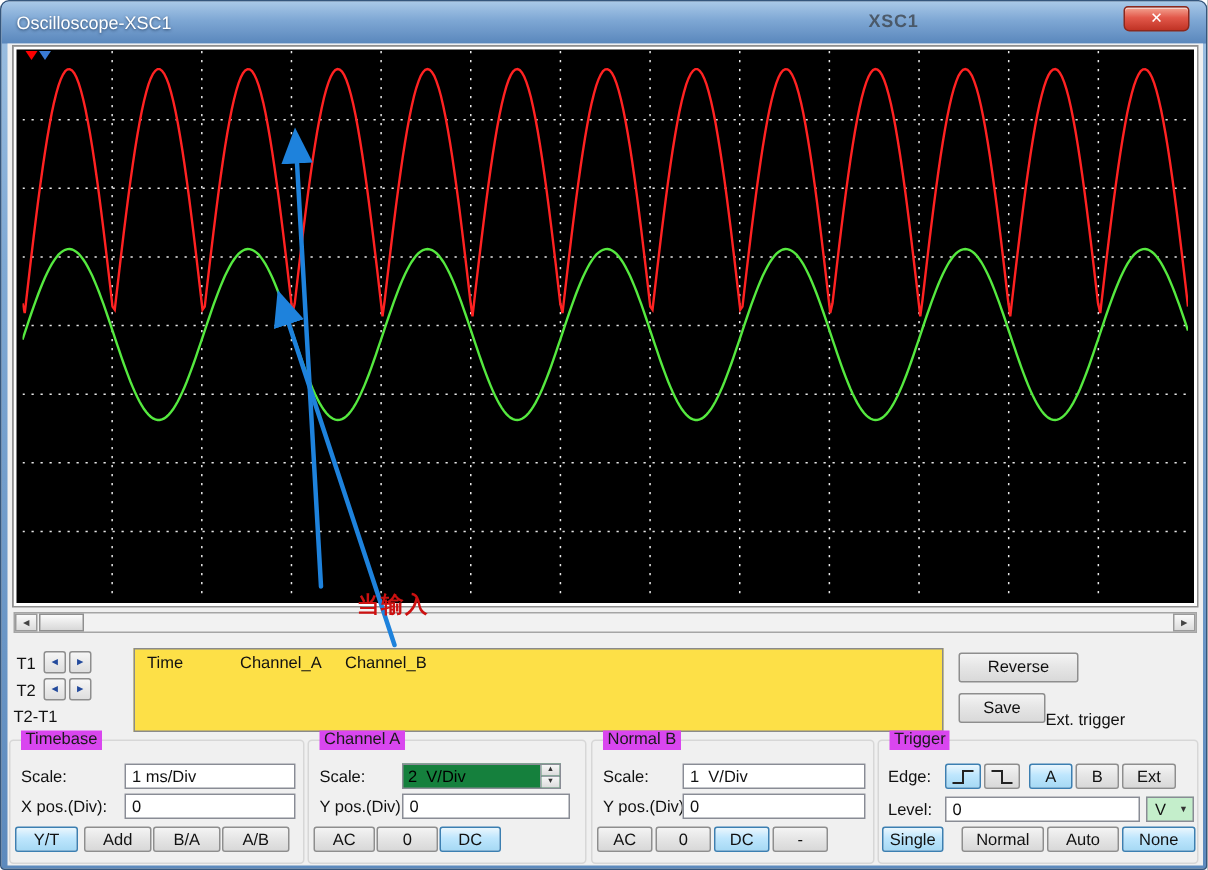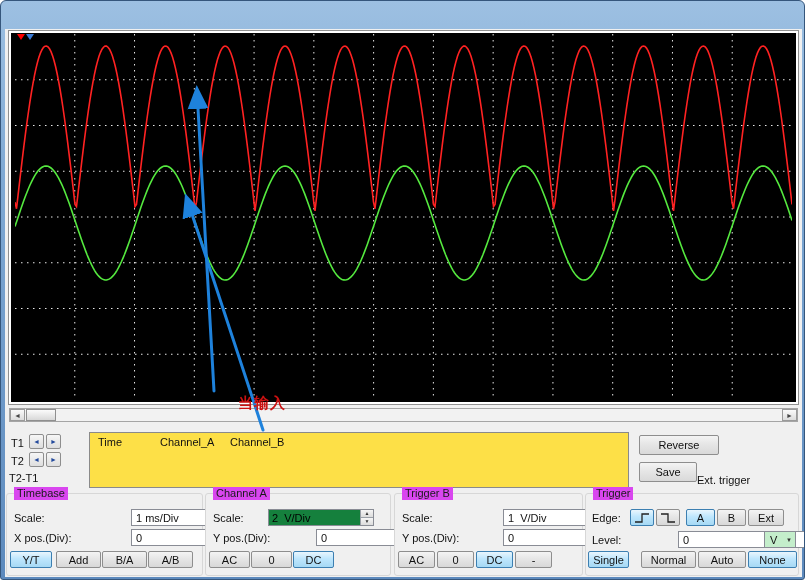--- a/index.html
+++ b/index.html
@@ -42,21 +42,21 @@
     font-size:7px;color:#234a9c;text-align:center;line-height:14px;}
   .readout{position:absolute;left:84px;top:403px;width:540px;height:56px;background:#fde047;border:1px solid #8a8a8a;}
   .readout .hdr{position:absolute;top:3px;font-size:11px;color:#111;}
   .pbtn{position:absolute;height:20px;border:1px solid #8e8e8e;border-radius:2px;background:linear-gradient(#f4f4f4,#e6e6e6 45%,#d9d9d9);
     font-size:11px;display:flex;align-items:center;justify-content:center;}
 
   
   .group{position:absolute;top:464px;height:83px;border:1px solid #d7d7d7;border-radius:3px;background:#f0f0f0;}
   .gtitle{position:absolute;top:-7px;left:7px;background:#d946ef;padding:0 3px;line-height:13px;color:#1a1a1a;}
   .field{position:absolute;height:17px;border:1px solid #898c95;background:#fff;font-size:11px;padding:0 4px;
-    font-family:"Liberation Sans","DejaVu Sans",sans-serif;color:#111;margin-left:48px;}
+    font-family:"Liberation Sans","DejaVu Sans",sans-serif;color:#111;}
   .btn{position:absolute;height:17px;border:1px solid #8e8e8e;border-radius:2px;background:linear-gradient(#f4f4f4,#e6e6e6 45%,#d8d8d8);
     font-size:11px;display:flex;align-items:center;justify-content:center;color:#111;}
   .btn.sel{border-color:#3c7fb1;background:linear-gradient(#eaf6fd,#bee6fd 45%,#a6d9f4);}
   .spinwrap{position:absolute;height:17px;border:1px solid #898c95;background:#15803d;}
   .spinwrap input{position:absolute;left:0;top:0;bottom:0;right:13px;border:none;background:transparent;font-size:11px;padding:0 3px;width:calc(100% - 13px);
     font-family:"Liberation Sans","DejaVu Sans",sans-serif;}
   .spincol{position:absolute;right:0;top:0;width:13px;height:100%;border-left:1px solid #9aa0a8;}
   .spincol div{height:50%;font-size:5px;line-height:7px;text-align:center;background:linear-gradient(#f6f6f6,#dcdcdc);color:#333;}
   .spincol div:first-child{border-bottom:1px solid #9aa0a8;}
   .unitbox{position:absolute;height:17px;border:1px solid #898c95;background:#c4eecb;font-size:11px;}
@@ -66,20 +66,27 @@
 
   
   .overlay{position:absolute;left:0;top:0;z-index:40;pointer-events:none;}
   .anno-text{position:absolute;z-index:41;font-size:15px;font-weight:600;pointer-events:none;letter-spacing:1px;}
 </style>
 </head>
 <body>
 
 <div class="window">
 
+  <div class="titlebar">
+    <span class="titletext">Oscilloscope-XSC1</span>
+    <span class="ghost">XSC1</span>
+    <div class="closebtn">
+      <span>✕</span>
+    </div>
+  </div>
 
   <div class="content">
 
     <div class="scope">
       <svg id="scope-svg" width="777" height="366" viewBox="0 0 777 366">
           <line x1="59.76923076923077" y1="0" x2="59.76923076923077" y2="366" stroke="#e8e8e8" stroke-width="1" stroke-dasharray="1.5 4.5"></line>
           <line x1="119.53846153846153" y1="0" x2="119.53846153846153" y2="366" stroke="#e8e8e8" stroke-width="1" stroke-dasharray="1.5 4.5"></line>
           <line x1="179.30769230769232" y1="0" x2="179.30769230769232" y2="366" stroke="#e8e8e8" stroke-width="1" stroke-dasharray="1.5 4.5"></line>
           <line x1="239.07692307692307" y1="0" x2="239.07692307692307" y2="366" stroke="#e8e8e8" stroke-width="1" stroke-dasharray="1.5 4.5"></line>
           <line x1="298.84615384615387" y1="0" x2="298.84615384615387" y2="366" stroke="#e8e8e8" stroke-width="1" stroke-dasharray="1.5 4.5"></line>
@@ -153,21 +160,21 @@
         </div>
       </div>
       <span class="lbl" style="left:7px;top:38px">Y pos.(Div):</span>
       <input class="field" style="left: 62px; top: 35px; width: 112px;" value="0">
       <div class="btn" style="left:3px;top:57px;width:41px">AC</div>
       <div class="btn" style="left:45px;top:57px;width:41px">0</div>
       <div class="btn sel" style="left:87px;top:57px;width:41px">DC</div>
     </div>
 
     <div class="group" style="left:389px;width:189px">
-      <span class="gtitle">Trigger B</span>
+      <span class="gtitle">Normal B</span>
       <span class="lbl" style="left:7px;top:18px">Scale:</span>
       <input class="field" style="left: 60px; top: 15px; width: 122px;" value="1  V/Div">
       <span class="lbl" style="left:7px;top:38px">Y pos.(Div):</span>
       <input class="field" style="left: 60px; top: 35px; width: 122px;" value="0">
       <div class="btn" style="left:3px;top:57px;width:37px">AC</div>
       <div class="btn" style="left:42px;top:57px;width:37px">0</div>
       <div class="btn sel" style="left:81px;top:57px;width:37px">DC</div>
       <div class="btn" style="left:120px;top:57px;width:37px">-</div>
     </div>
 

